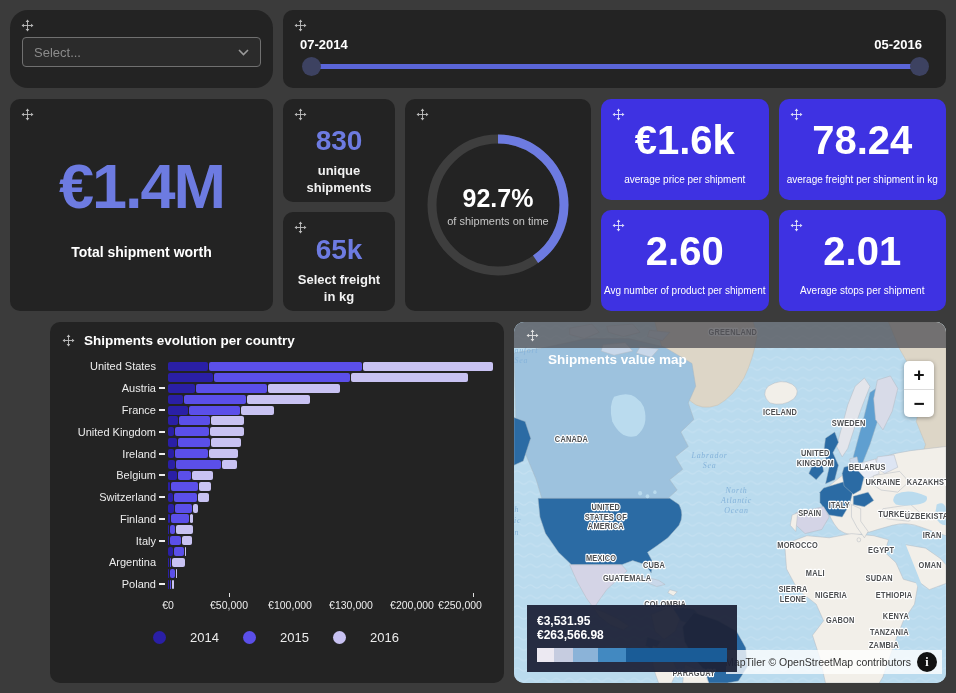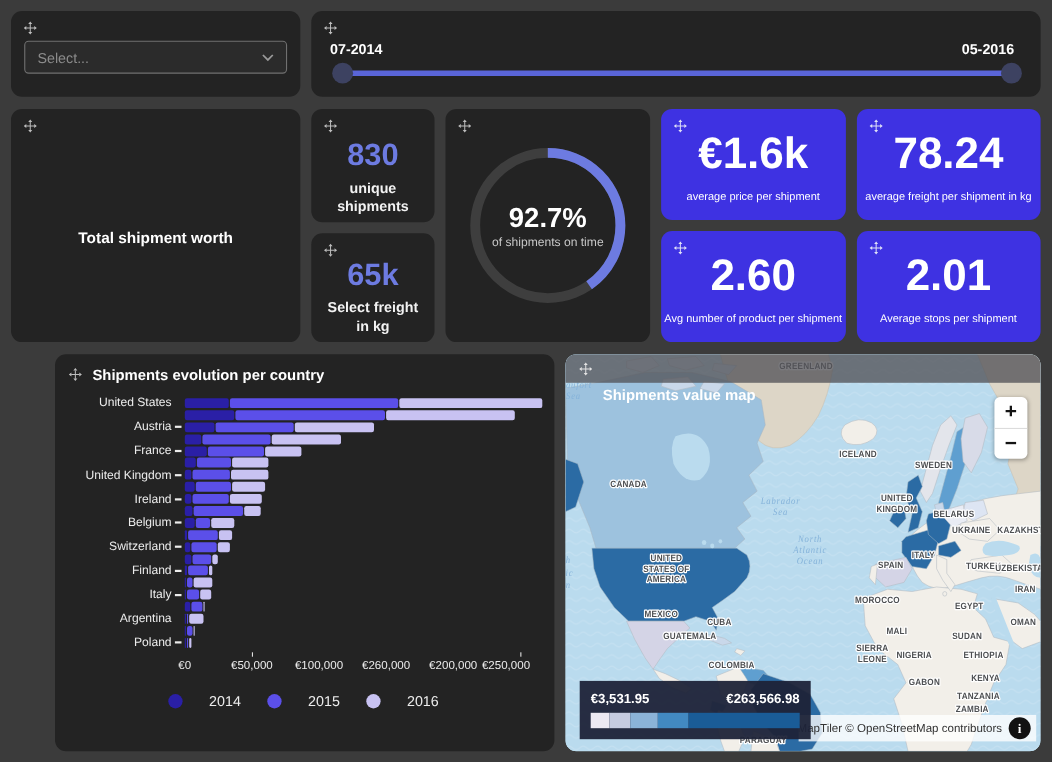--- a/index.html
+++ b/index.html
@@ -8,21 +8,21 @@
         font-family:"Liberation Sans",sans-serif;color:#fff;overflow:hidden;}
   .row{display:flex;gap:10px;}
   .row1{height:78px;flex:none;}
   .row2{height:212px;flex:none;}
   .row3{flex:1;min-height:0;}
   .card{background:#232323;border-radius:10px;position:relative;}
   .drag{position:absolute;top:9px;left:11px;color:#bdbdbd;line-height:0;cursor:move;z-index:5;}
   .drag svg{display:block;}
 
   
-  .filter-card{width:263px;flex:none;}
+  .filter-card{width:263px;flex:none;border-radius:18px;}
   .select{position:absolute;left:12px;right:12px;top:27px;height:30px;border:1px solid #707070;border-radius:4px;
           background:#2b2b2b;color:#8b8b8b;font-size:13px;display:flex;align-items:center;
           justify-content:space-between;padding:0 11px;cursor:pointer;}
   .slider-card{flex:1;}
   .sl-start{position:absolute;left:17px;top:27px;font-size:13px;font-weight:bold;color:#fff;}
   .sl-end{position:absolute;right:24px;top:27px;font-size:13px;font-weight:bold;color:#fff;}
   .sl-track{position:absolute;left:28px;right:26px;top:54px;height:5px;border-radius:3px;background:#5a65d8;cursor:pointer;}
   .sl-handle{position:absolute;top:47px;width:19px;height:19px;border-radius:50%;background:#3d4261;cursor:grab;}
   .sl-handle.left{left:19px;}
   .sl-handle.right{right:17px;}
@@ -78,21 +78,21 @@
   .zbtn + .zbtn{border-top:1px solid #dcdcdc;}
   .map-attrib{position:absolute;right:4px;bottom:9px;left:212px;height:24px;background:rgba(255,255,255,.78);
               display:flex;align-items:center;justify-content:flex-end;gap:6px;padding:0 5px 0 10px;
               overflow:hidden;z-index:5;}
   .attrib-text{font-size:10.5px;color:#333;white-space:nowrap;flex:none;}
   .info-btn{width:20px;height:20px;border-radius:50%;background:#121212;color:#fff;display:flex;align-items:center;
             justify-content:center;font-size:12px;font-weight:bold;font-family:"Liberation Serif",serif;
             cursor:pointer;flex:none;}
   .map-legend{position:absolute;left:13px;bottom:11px;width:210px;background:rgba(30,35,56,.95);
               padding:9px 10px 10px;z-index:6;}
-  .leg-minmax{display:flex;justify-content:space-between;color:#fff;font-weight:bold;font-size:12px;}
+  .leg-minmax{display:flex;justify-content:space-between;color:#fff;font-weight:bold;font-size:12px;flex-direction:column;}
   .leg-grad{display:flex;height:14px;margin-top:6px;}
   .leg-grad span{height:100%;}
 
   
   .land0{fill:#f2efe9;stroke:#b3bac2;stroke-width:.5;}
   .beige{fill:#ddd6c7;stroke:#c7c0b0;stroke-width:.5;}
   .ch1{fill:#d4d4e6;stroke:#b3bac2;stroke-width:.5;}
   .ch2{fill:#c9d8ea;stroke:#b3bac2;stroke-width:.5;}
   .ch3{fill:#9dc2de;stroke:#a9b6c2;stroke-width:.5;}
   .ch4{fill:#5f9fd0;stroke:#9fb2c2;stroke-width:.5;}
@@ -146,20 +146,21 @@
   </div>
 
   <div class="row row2">
     <div class="card big-kpi">
       <span class="drag">
           <svg width="13" height="13" viewBox="0 0 24 24">
             <path fill="currentColor" d="M12 1l3.4 4.4H8.6zM12 23l3.4-4.4H8.6zM1 12l4.4-3.4v6.8zM23 12l-4.4-3.4v6.8z"></path>
             <path stroke="currentColor" stroke-width="1.7" fill="none" d="M12 5v14M5 12h14"></path>
           </svg>
         </span>
+      <div class="big-val">€1.4M</div>
       <div class="big-label">Total shipment worth</div>
     </div>
 
     <div class="mini-col">
       <div class="card mini">
         <span class="drag">
             <svg width="13" height="13" viewBox="0 0 24 24">
               <path fill="currentColor" d="M12 1l3.4 4.4H8.6zM12 23l3.4-4.4H8.6zM1 12l4.4-3.4v6.8zM23 12l-4.4-3.4v6.8z"></path>
               <path stroke="currentColor" stroke-width="1.7" fill="none" d="M12 5v14M5 12h14"></path>
             </svg>
@@ -400,21 +401,21 @@
             <span class="seg" style="width: 1px; background: rgb(42, 31, 166);"></span>
             <span class="seg" style="width: 1.22px; background: rgb(91, 79, 233);"></span>
             <span class="seg" style="width: 1.83px; background: rgb(200, 194, 242);"></span>
           </div>
         </div>
       <div id="xaxis">
           <span class="xtick" style="left: 108px;">€0</span>
           <span class="xtickmark" style="left: 169px;"></span>
           <span class="xtick" style="left: 169px;">€50,000</span>
           <span class="xtick" style="left: 230px;">€100,000</span>
-          <span class="xtick" style="left: 291px;">€260,000</span>
+          <span class="xtick" style="left: 291px;">€130,000</span>
           <span class="xtick" style="left: 352px;">€200,000</span>
           <span class="xtickmark" style="left: 413px;"></span>
           <span class="xtick" style="left: 400px;">€250,000</span>
         </div>
       <div id="legend">
           <span class="leg-item">
             <span class="leg-dot" style="background: rgb(42, 31, 166);"></span>
             <span>2014</span>
           </span>
           <span class="leg-item">

